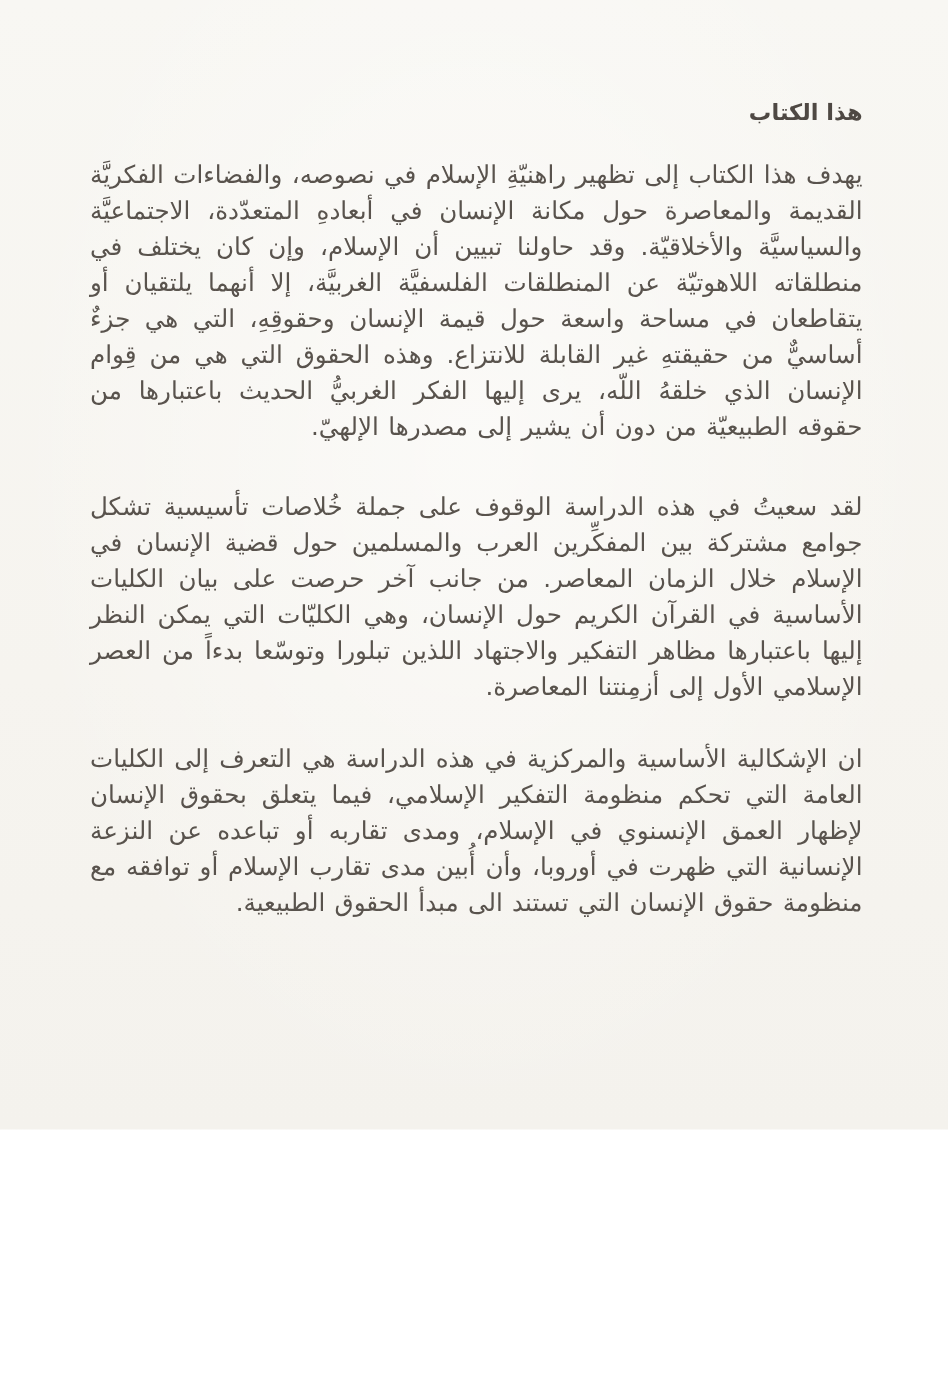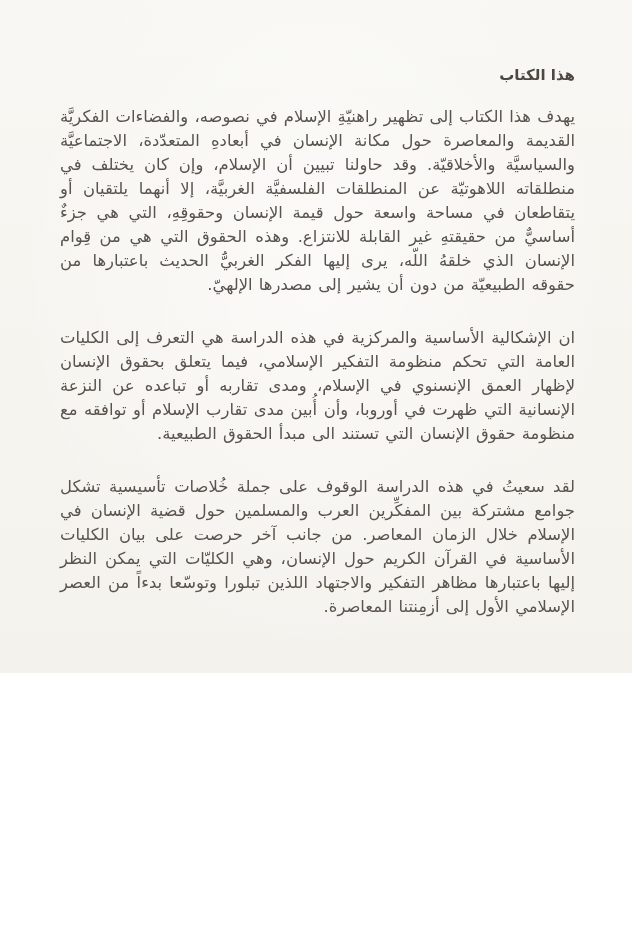--- a/index.html
+++ b/index.html
@@ -1,18 +1,18 @@
 <!DOCTYPE html>
 <html lang="ar"><head>
 <meta charset="utf-8">
 <style>
   html,body{margin:0;padding:0;}
   .page{
     position:relative;
-    width:632px;height:673px;
+    width:632px;height:753px;
     background:
       radial-gradient(ellipse at 50% 40%, rgba(255,255,255,0.5) 0%, rgba(255,255,255,0) 70%),
       linear-gradient(180deg, #f8f7f3 0%, #f6f4ef 60%, #f4f2ed 100%);
     overflow:hidden;
     font-family:"DejaVu Sans","Liberation Sans",sans-serif;
   }
   .content{
     position:absolute;
     top:66px; right:57px; left:60px;
     direction:rtl;
@@ -58,22 +58,22 @@
   }
 </style>
 </head>
 <body>
 
 <div class="page">
 
   <div class="content">
     <h1 class="section-title">هذا الكتاب</h1>
     <p class="para gap">يهدف هذا الكتاب إلى تظهير راهنيّةِ الإسلام في نصوصه، والفضاءات الفكريَّة القديمة والمعاصرة حول مكانة الإنسان في أبعادهِ المتعدّدة، الاجتماعيَّة والسياسيَّة والأخلاقيّة. وقد حاولنا تبيين أن الإسلام، وإن كان يختلف في منطلقاته اللاهوتيّة عن المنطلقات الفلسفيَّة الغربيَّة، إلا أنهما يلتقيان أو يتقاطعان في مساحة واسعة حول قيمة الإنسان وحقوقِهِ، التي هي جزءٌ أساسيٌّ من حقيقتهِ غير القابلة للانتزاع. وهذه الحقوق التي هي من قِوام الإنسان الذي خلقهُ اللّه، يرى إليها الفكر الغربيُّ الحديث باعتبارها من حقوقه الطبيعيّة من دون أن يشير إلى مصدرها الإلهيّ.</p>
+    <p class="para">لقد سعيتُ في هذه الدراسة الوقوف على جملة خُلاصات تأسيسية تشكل جوامع مشتركة بين المفكِّرين العرب والمسلمين حول قضية الإنسان في الإسلام خلال الزمان المعاصر. من جانب آخر حرصت على بيان الكليات الأساسية في القرآن الكريم حول الإنسان، وهي الكليّات التي يمكن النظر إليها باعتبارها مظاهر التفكير والاجتهاد اللذين تبلورا وتوسّعا بدءاً من العصر الإسلامي الأول إلى أزمِنتنا المعاصرة.</p>
     <p class="para gap">ان الإشكالية الأساسية والمركزية في هذه الدراسة هي التعرف إلى الكليات العامة التي تحكم منظومة التفكير الإسلامي، فيما يتعلق بحقوق الإنسان لإظهار العمق الإنسنوي في الإسلام، ومدى تقاربه أو تباعده عن النزعة الإنسانية التي ظهرت في أوروبا، وأن أُبين مدى تقارب الإسلام أو توافقه مع منظومة حقوق الإنسان التي تستند الى مبدأ الحقوق الطبيعية.</p>
-    <p class="para">لقد سعيتُ في هذه الدراسة الوقوف على جملة خُلاصات تأسيسية تشكل جوامع مشتركة بين المفكِّرين العرب والمسلمين حول قضية الإنسان في الإسلام خلال الزمان المعاصر. من جانب آخر حرصت على بيان الكليات الأساسية في القرآن الكريم حول الإنسان، وهي الكليّات التي يمكن النظر إليها باعتبارها مظاهر التفكير والاجتهاد اللذين تبلورا وتوسّعا بدءاً من العصر الإسلامي الأول إلى أزمِنتنا المعاصرة.</p>
   </div>
 
   <div class="barcode-block">
     <span class="isbn-label">ISBN-13: 978-614-485-263-7</span>
     <svg id="barcode-svg" width="182" height="98" viewBox="0 0 182 98" aria-hidden="true">
         <rect x="28.00" y="2" width="1.43" height="80" fill="#3b3835"></rect>
         <rect x="30.86" y="2" width="1.43" height="80" fill="#3b3835"></rect>
         <rect x="33.72" y="2" width="1.43" height="71" fill="#3b3835"></rect>
         <rect x="35.15" y="2" width="1.43" height="71" fill="#3b3835"></rect>
         <rect x="36.58" y="2" width="1.43" height="71" fill="#3b3835"></rect>

